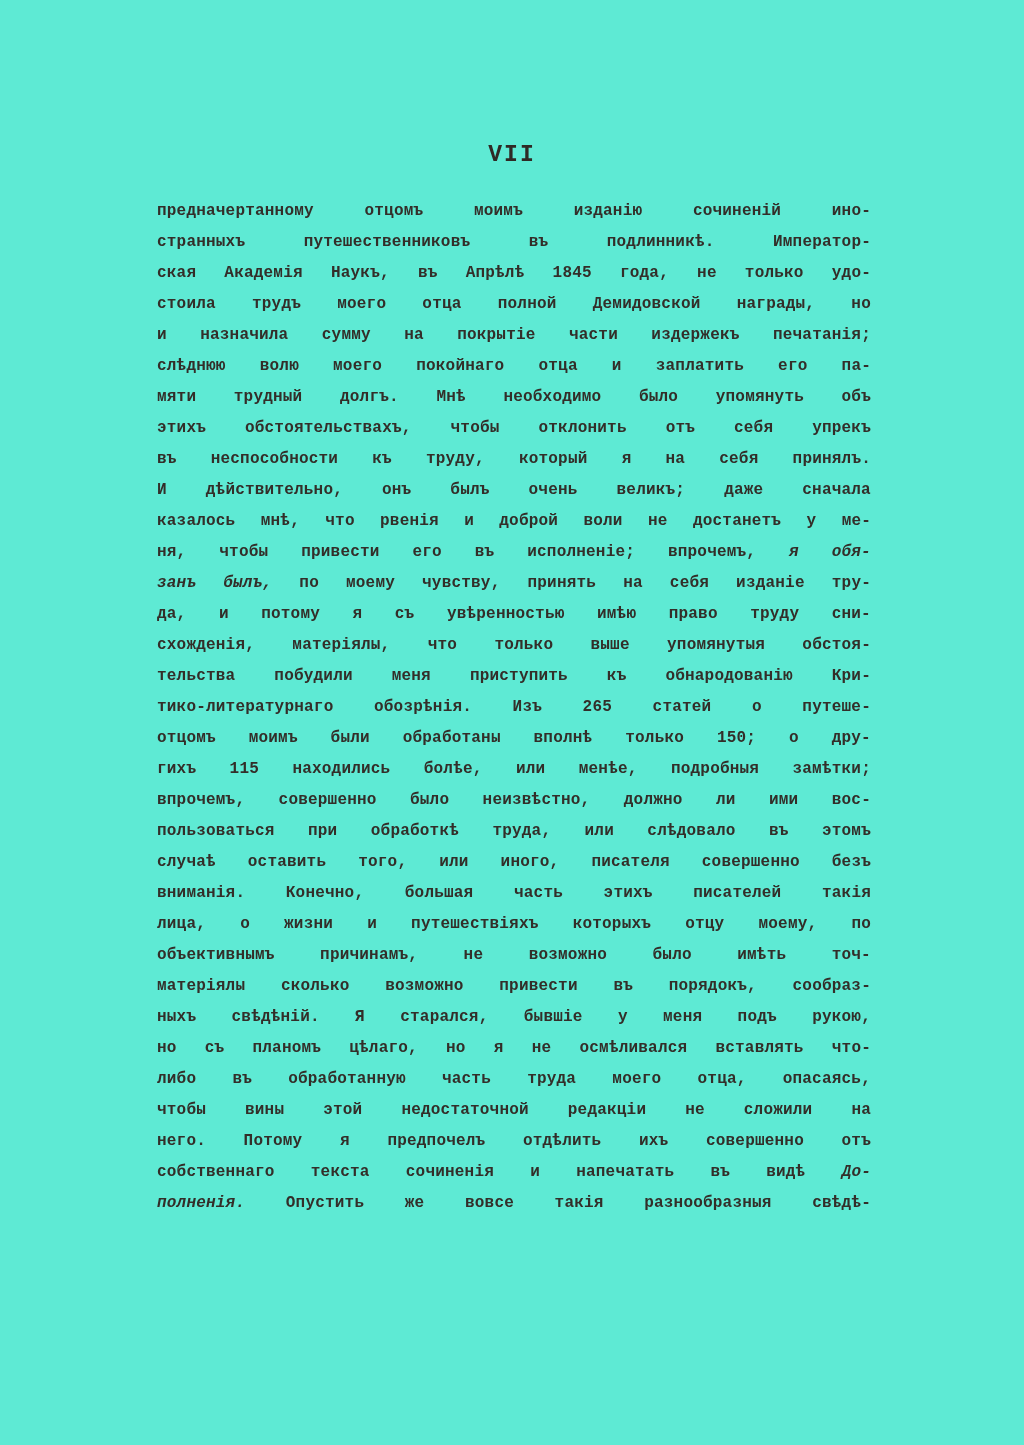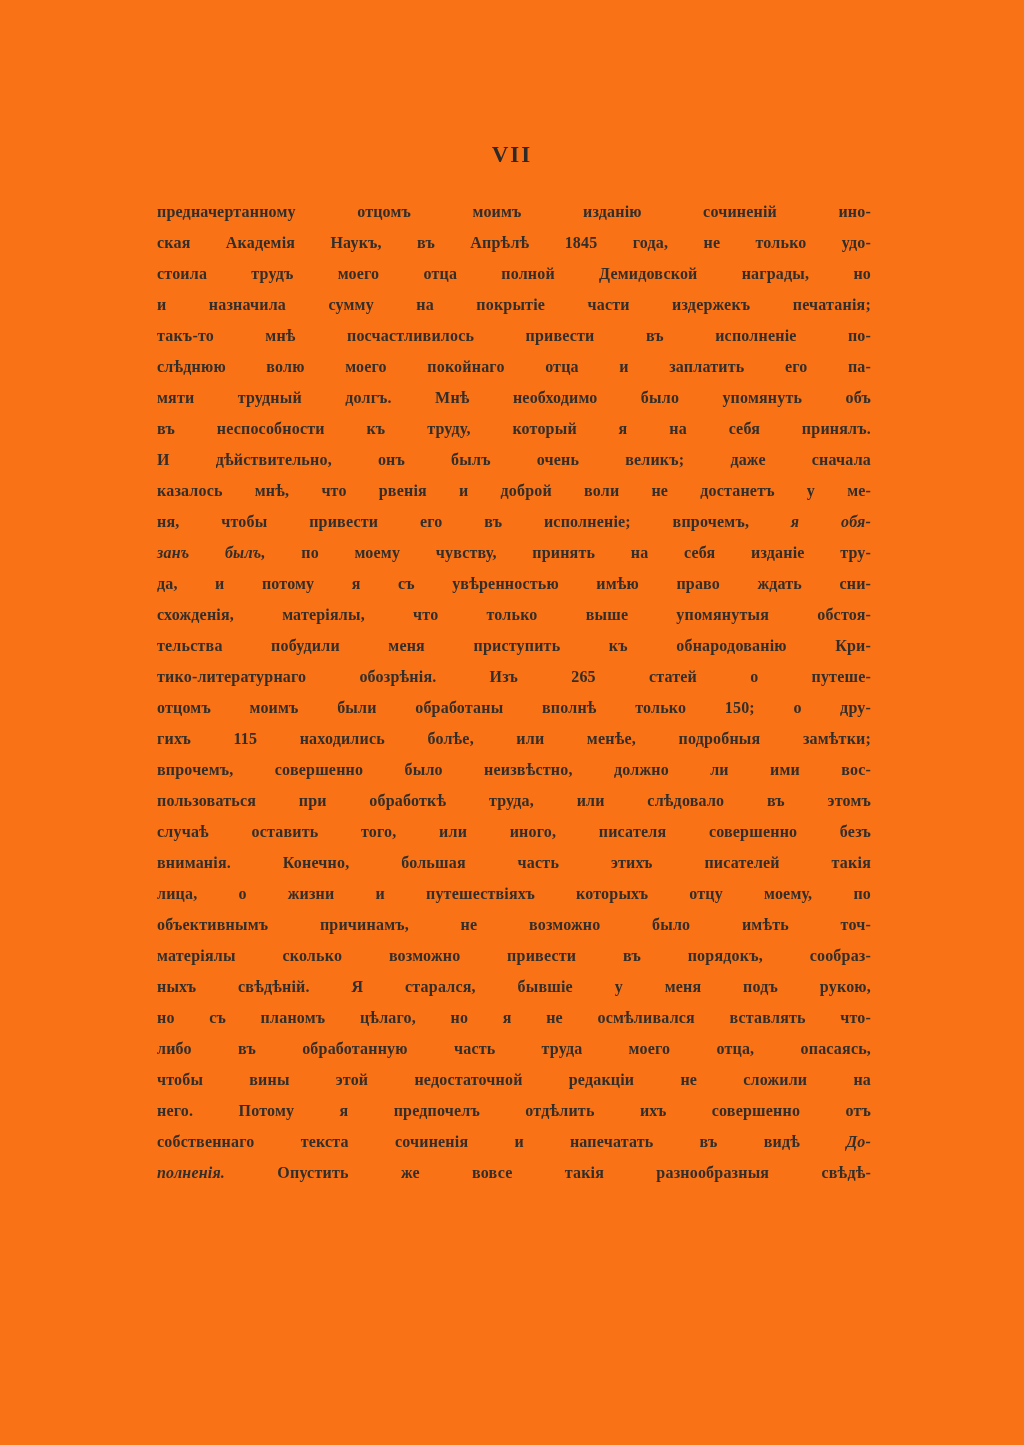--- a/index.html
+++ b/index.html
@@ -4,23 +4,23 @@
 <style>
   html, body {
     margin: 0;
     padding: 0;
     background: #ffffff;
   }
   .page {
     position: relative;
     width: 1024px;
     height: 1445px;
-    background: #f97316;
+    background: #5eead4;
     overflow: hidden;
-    font-family: Liberation Serif, serif;
+    font-family: Liberation Mono, monospace;
     color: #312c27;
   }
   .page-number {
     position: absolute;
     top: 142px;
     left: 0;
     width: 1024px;
     text-align: center;
     font-size: 23px;
     font-weight: bold;
@@ -49,32 +49,33 @@
     font-weight: bold;
   }
 </style>
 </head>
 <body>
 
 <div class="page">
   <div class="page-number">VII</div>
   <div class="page-text">
       <div class="line"><span>предначертанному</span><span> </span><span>отцомъ</span><span> </span><span>моимъ</span><span> </span><span>изданію</span><span> </span><span>сочиненій</span><span> </span><span>ино-</span></div>
+      <div class="line"><span>странныхъ</span><span> </span><span>путешественниковъ</span><span> </span><span>въ</span><span> </span><span>подлинникѣ.</span><span> </span><span>Император-</span></div>
       <div class="line"><span>ская</span><span> </span><span>Академія</span><span> </span><span>Наукъ,</span><span> </span><span>въ</span><span> </span><span>Апрѣлѣ</span><span> </span><span>1845</span><span> </span><span>года,</span><span> </span><span>не</span><span> </span><span>только</span><span> </span><span>удо-</span></div>
       <div class="line"><span>стоила</span><span> </span><span>трудъ</span><span> </span><span>моего</span><span> </span><span>отца</span><span> </span><span>полной</span><span> </span><span>Демидовской</span><span> </span><span>награды,</span><span> </span><span>но</span></div>
       <div class="line"><span>и</span><span> </span><span>назначила</span><span> </span><span>сумму</span><span> </span><span>на</span><span> </span><span>покрытіе</span><span> </span><span>части</span><span> </span><span>издержекъ</span><span> </span><span>печатанія;</span></div>
-      <div class="line"><span>такъ-то</span><span> </span><span>мнѣ</span><span> </span><span>посчастливилось</span><span> </span><span>привести</span><span> </span><span>въ</span><span> </span><span>исполненіе</span><span> </span><span>по-</span></div>
       <div class="line"><span>слѣднюю</span><span> </span><span>волю</span><span> </span><span>моего</span><span> </span><span>покойнаго</span><span> </span><span>отца</span><span> </span><span>и</span><span> </span><span>заплатить</span><span> </span><span>его</span><span> </span><span>па-</span></div>
       <div class="line"><span>мяти</span><span> </span><span>трудный</span><span> </span><span>долгъ.</span><span> </span><span>Мнѣ</span><span> </span><span>необходимо</span><span> </span><span>было</span><span> </span><span>упомянуть</span><span> </span><span>объ</span></div>
+      <div class="line"><span>этихъ</span><span> </span><span>обстоятельствахъ,</span><span> </span><span>чтобы</span><span> </span><span>отклонить</span><span> </span><span>отъ</span><span> </span><span>себя</span><span> </span><span>упрекъ</span></div>
       <div class="line"><span>въ</span><span> </span><span>неспособности</span><span> </span><span>къ</span><span> </span><span>труду,</span><span> </span><span>который</span><span> </span><span>я</span><span> </span><span>на</span><span> </span><span>себя</span><span> </span><span>принялъ.</span></div>
       <div class="line"><span>И</span><span> </span><span>дѣйствительно,</span><span> </span><span>онъ</span><span> </span><span>былъ</span><span> </span><span>очень</span><span> </span><span>великъ;</span><span> </span><span>даже</span><span> </span><span>сначала</span></div>
       <div class="line"><span>казалось</span><span> </span><span>мнѣ,</span><span> </span><span>что</span><span> </span><span>рвенія</span><span> </span><span>и</span><span> </span><span>доброй</span><span> </span><span>воли</span><span> </span><span>не</span><span> </span><span>достанетъ</span><span> </span><span>у</span><span> </span><span>ме-</span></div>
       <div class="line"><span>ня,</span><span> </span><span>чтобы</span><span> </span><span>привести</span><span> </span><span>его</span><span> </span><span>въ</span><span> </span><span>исполненіе;</span><span> </span><span>впрочемъ,</span><span> </span><span class="italic">я</span><span class="italic"> </span><span class="italic">обя-</span></div>
       <div class="line"><span class="italic">занъ</span><span class="italic"> </span><span class="italic">былъ,</span><span> </span><span>по</span><span> </span><span>моему</span><span> </span><span>чувству,</span><span> </span><span>принять</span><span> </span><span>на</span><span> </span><span>себя</span><span> </span><span>изданіе</span><span> </span><span>тру-</span></div>
-      <div class="line"><span>да,</span><span> </span><span>и</span><span> </span><span>потому</span><span> </span><span>я</span><span> </span><span>съ</span><span> </span><span>увѣренностью</span><span> </span><span>имѣю</span><span> </span><span>право</span><span> </span><span>ждать</span><span> </span><span>сни-</span></div>
+      <div class="line"><span>да,</span><span> </span><span>и</span><span> </span><span>потому</span><span> </span><span>я</span><span> </span><span>съ</span><span> </span><span>увѣренностью</span><span> </span><span>имѣю</span><span> </span><span>право</span><span> </span><span>труду</span><span> </span><span>сни-</span></div>
       <div class="line"><span>схожденія,</span><span> </span><span>матеріялы,</span><span> </span><span>что</span><span> </span><span>только</span><span> </span><span>выше</span><span> </span><span>упомянутыя</span><span> </span><span>обстоя-</span></div>
       <div class="line"><span>тельства</span><span> </span><span>побудили</span><span> </span><span>меня</span><span> </span><span>приступить</span><span> </span><span>къ</span><span> </span><span>обнародованію</span><span> </span><span>Кри-</span></div>
       <div class="line"><span>тико-литературнаго</span><span> </span><span>обозрѣнія.</span><span> </span><span>Изъ</span><span> </span><span>265</span><span> </span><span>статей</span><span> </span><span>о</span><span> </span><span>путеше-</span></div>
       <div class="line"><span>отцомъ</span><span> </span><span>моимъ</span><span> </span><span>были</span><span> </span><span>обработаны</span><span> </span><span>вполнѣ</span><span> </span><span>только</span><span> </span><span>150;</span><span> </span><span>о</span><span> </span><span>дру-</span></div>
       <div class="line"><span>гихъ</span><span> </span><span>115</span><span> </span><span>находились</span><span> </span><span>болѣе,</span><span> </span><span>или</span><span> </span><span>менѣе,</span><span> </span><span>подробныя</span><span> </span><span>замѣтки;</span></div>
       <div class="line"><span>впрочемъ,</span><span> </span><span>совершенно</span><span> </span><span>было</span><span> </span><span>неизвѣстно,</span><span> </span><span>должно</span><span> </span><span>ли</span><span> </span><span>ими</span><span> </span><span>вос-</span></div>
       <div class="line"><span>пользоваться</span><span> </span><span>при</span><span> </span><span>обработкѣ</span><span> </span><span>труда,</span><span> </span><span>или</span><span> </span><span>слѣдовало</span><span> </span><span>въ</span><span> </span><span>этомъ</span></div>
       <div class="line"><span>случаѣ</span><span> </span><span>оставить</span><span> </span><span>того,</span><span> </span><span>или</span><span> </span><span>иного,</span><span> </span><span>писателя</span><span> </span><span>совершенно</span><span> </span><span>безъ</span></div>
       <div class="line"><span>вниманія.</span><span> </span><span>Конечно,</span><span> </span><span>большая</span><span> </span><span>часть</span><span> </span><span>этихъ</span><span> </span><span>писателей</span><span> </span><span>такія</span></div>
       <div class="line"><span>лица,</span><span> </span><span>о</span><span> </span><span>жизни</span><span> </span><span>и</span><span> </span><span>путешествіяхъ</span><span> </span><span>которыхъ</span><span> </span><span>отцу</span><span> </span><span>моему,</span><span> </span><span>по</span></div>

